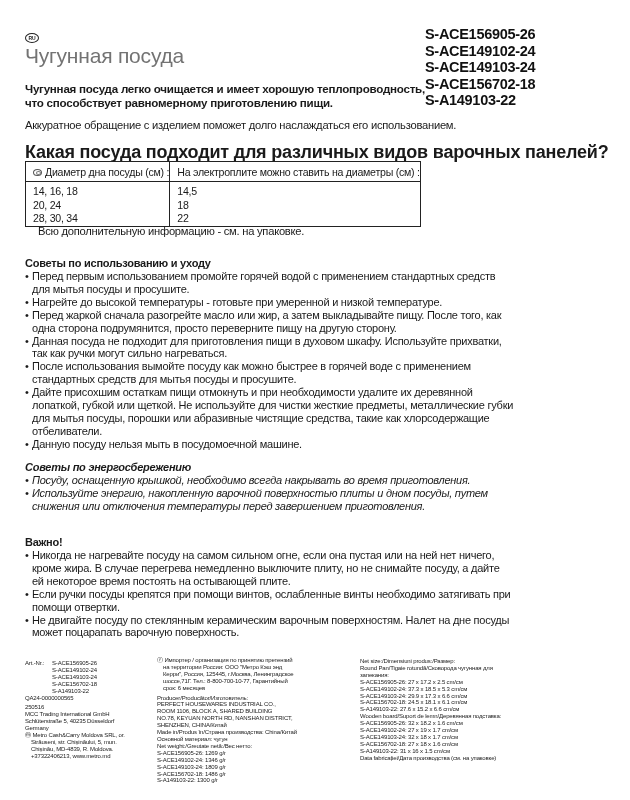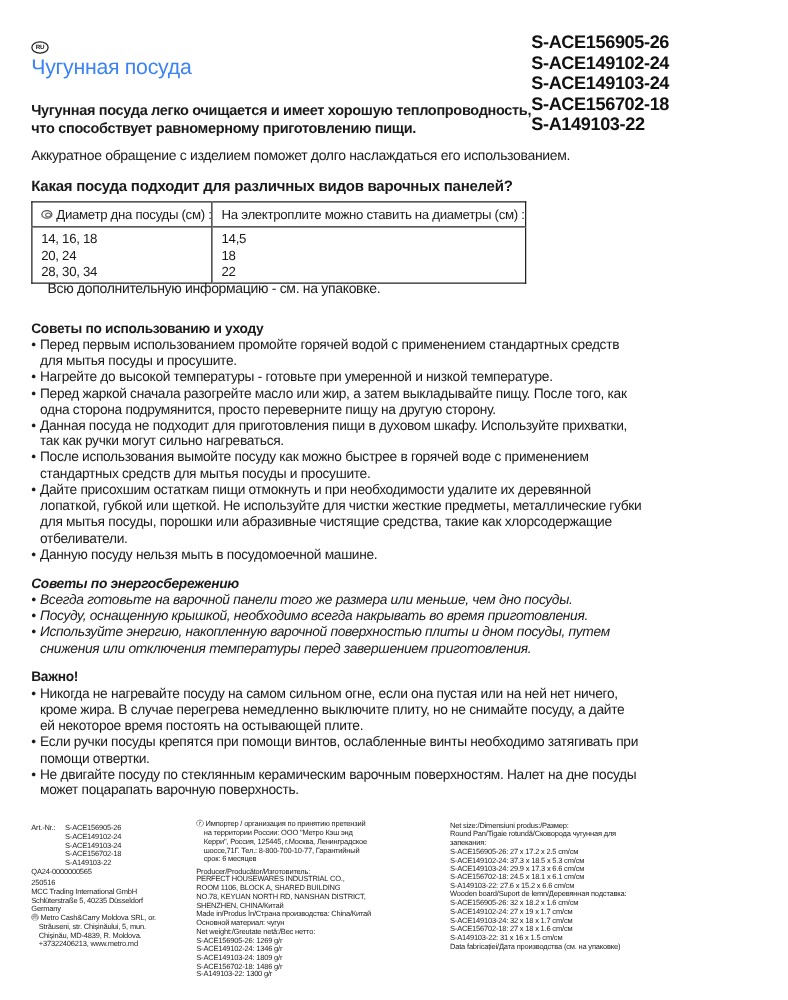--- a/index.html
+++ b/index.html
@@ -4,27 +4,27 @@
   <style>
     * { margin: 0; padding: 0; box-sizing: border-box; }
     html, body { width: 630px; height: 800px; background: #ffffff; overflow: hidden; }
     body { font-family: "Liberation Sans", sans-serif; color: #1a1a1a; position: relative; }
 
     .ru-badge {
       position: absolute; left: 25px; top: 33px;
       width: 14px; height: 10px; border: 1px solid #222; border-radius: 50%;
       font-size: 5px; font-weight: bold; line-height: 8px; text-align: center; letter-spacing: -0.2px;
     }
-    .title { position: absolute; left: 25px; top: 44px; font-size: 17px; color: #3b82f6; letter-spacing: -0.2px; }
+    .title { position: absolute; left: 25px; top: 44px; font-size: 21px; color: #737373; letter-spacing: -0.2px; }
     .models { position: absolute; left: 425px; top: 26px; font-size: 14.5px; font-weight: bold; line-height: 16.5px; color: #111; letter-spacing: -0.3px; }
     .models div { height: 16.5px; }
     .intro-bold { position: absolute; left: 25px; top: 82px; font-size: 11.6px; font-weight: bold; line-height: 14px; letter-spacing: -0.25px; width: 400px; }
     .intro-plain { position: absolute; left: 25px; top: 118px; font-size: 11.2px; line-height: 14px; letter-spacing: -0.25px; }
 
-    .q-heading { position: absolute; left: 25px; top: 142px; font-size: 12px; font-weight: bold; letter-spacing: -0.2px; }
+    .q-heading { position: absolute; left: 25px; top: 142px; font-size: 18px; font-weight: bold; letter-spacing: -0.2px; }
     .dia-table {
       position: absolute; left: 25px; top: 161px; width: 352px; height: 61px;
       border: 1px solid #222; border-collapse: collapse; font-size: 10.6px; letter-spacing: -0.25px; padding-left: 48px;
     }
     .dia-table th { font-weight: normal; text-align: left; height: 20px; border-bottom: 1px solid #222; padding: 0 0 0 7px; white-space: nowrap; }
     .dia-table th + th, .dia-table td + td { border-left: 1px solid #222; }
     .dia-table td { vertical-align: top; padding: 3px 0 0 7px; line-height: 13.5px; }
     .dia-table .c1 { width: 158px; }
     .cook-icon { display: inline-block; width: 9px; height: 7px; border: 1px solid #555; border-radius: 50%; margin-right: 3px; vertical-align: 0px; position: relative; }
     .cook-icon::after { content: ""; position: absolute; left: 2px; top: 1.5px; width: 3px; height: 2px; border: 1px solid #777; border-radius: 50%; }
@@ -125,23 +125,20 @@
     <li>
         <div>Данную посуду нельзя мыть в посудомоечной машине.</div>
       </li>
   </ul>
 </div>
 
 <div class="section sec-energy">
   <h3>Советы по энергосбережению</h3>
   <ul>
     <li>
-        <div>Всегда готовьте на варочной панели того же размера или меньше, чем дно посуды.</div>
-      </li>
-    <li>
         <div>Посуду, оснащенную крышкой, необходимо всегда накрывать во время приготовления.</div>
       </li>
     <li>
         <div>Используйте энергию, накопленную варочной поверхностью плиты и  дном посуды, путем</div>
         <div>снижения или отключения температуры перед завершением приготовления.</div>
       </li>
   </ul>
 </div>
 
 <div class="section sec-important">

